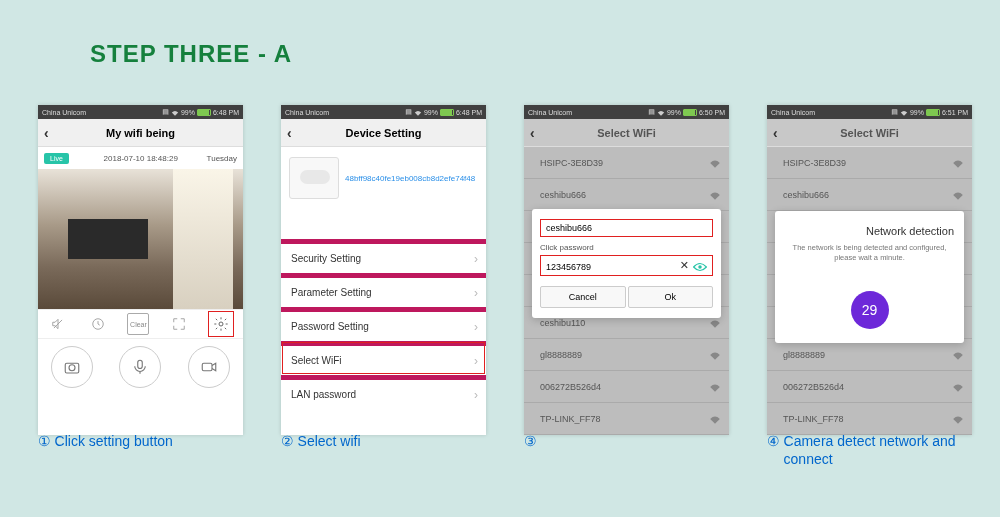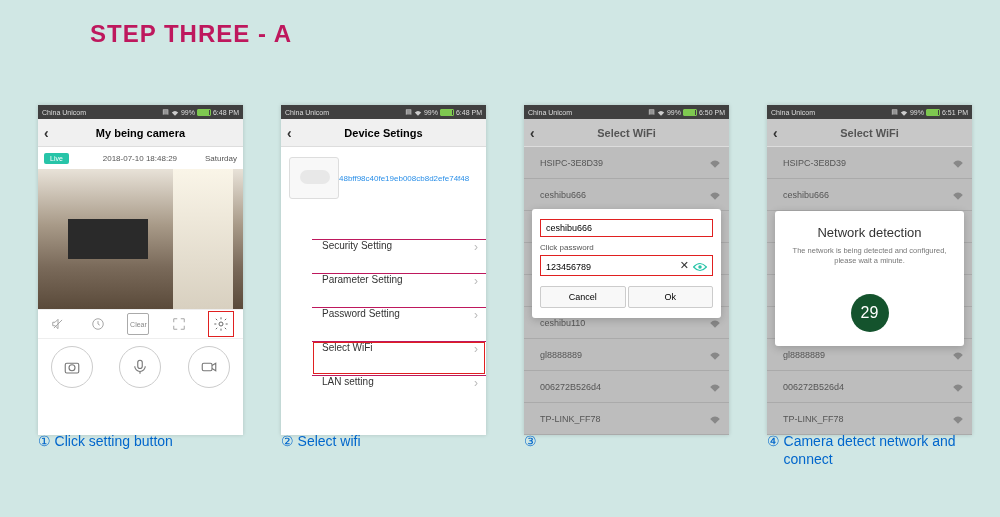--- a/index.html
+++ b/index.html
@@ -7,22 +7,22 @@
     width: 1000px;
     height: 517px;
     background: #d0e7e4;
     font-family: Arial, sans-serif;
     position: relative;
     overflow: hidden;
   }
   .page-title {
     position: absolute;
     left: 90px;
-    top: 20px;
-    color: #be185d;
+    top: 40px;
+    color: #15803d;
     font-size: 24px;
     font-weight: bold;
     letter-spacing: 1px;
   }
   .phones {
     position: absolute;
     top: 105px;
     left: 38px;
     display: flex;
     gap: 38px;
@@ -141,20 +141,21 @@
     display: flex; align-items: center; justify-content: center;
     color: #666;
   }
 
   
   .device-id-row {
     height: 62px;
     display: flex;
     align-items: center;
     padding: 16px 8px;
+    gap: 6px;
   }
   .cam-thumb {
     width: 50px; height: 42px;
     border: 1px solid #ddd;
     border-radius: 3px;
     background: #f8f8f8;
     position: relative;
   }
   .cam-thumb::before {
     content: "";
@@ -165,28 +166,27 @@
     border-radius: 7px;
   }
   .device-id {
     color: #2a8fe8;
     font-size: 8px;
     word-break: break-all;
   }
   .settings-list { }
   .setting-row {
     height: 34px;
-    border-top: 1px solid #be185d;
-    display: flex;
-    align-items: flex-start;
+    border-top: 5px solid #be185d;
+    display: flex;
+    align-items: center;
     padding: 0 10px;
     font-size: 10px;
     color: #333;
     position: relative;
-    margin-left: 31px;
   }
   .setting-row .chev {
     position: absolute;
     right: 8px;
     color: #bbb;
     font-size: 12px;
   }
   .setting-row.highlighted {
     outline: 1.5px solid #e02020;
     outline-offset: -2px;
@@ -249,31 +249,31 @@
     border-radius: 2px;
     padding: 5px 0;
     font-size: 9px;
     background: #f8f8f8;
   }
   .overlay.detect {
     top: 64px;
     text-align: center;
     padding: 14px 10px;
   }
-  .detect-title { font-size: 13px; margin-bottom: 6px; color: #333; }
+  .detect-title { font-size: 11px; margin-bottom: 6px; color: #333; text-align: right; }
   .detect-msg { font-size: 7.5px; color: #777; margin-bottom: 28px; line-height: 1.3; }
   .countdown {
     width: 38px; height: 38px;
     border-radius: 50%;
-    background: #14532d;
+    background: #6d28d9;
     color: #fff;
     display: flex;
     align-items: center;
     justify-content: center;
-    font-size: 16px;
+    font-size: 14px;
     margin: 0 auto;
   }
 
   .captions {
     position: absolute;
     top: 432px;
     left: 38px;
     display: flex;
     gap: 38px;
   }
@@ -308,26 +308,26 @@
               <path d="M5 8 L1 4 Q5 0 9 4 Z" fill="#ccc"></path>
             </svg>
         </span>
         <span>99%</span>
         <span class="batt"></span>
         <span>6:48 PM</span>
       </span>
     </div>
     <div class="header-bar">
       <span class="back">‹</span>
-      <span>My being camera</span>
+      <span>My wifi being</span>
     </div>
     <div class="s1-meta">
       <span class="live-badge">Live</span>
       <span class="grow">2018-07-10 18:48:29</span>
-      <span>Saturday</span>
+      <span>Tuesday</span>
     </div>
     <div class="cam-feed"></div>
     <div class="toolbar">
       <span class="ticon">
         <svg width="14" height="14" viewBox="0 0 24 24">
             <path d="M3 9v6h4l5 5V4L7 9H3z M19 5l-14 14" fill="none" stroke="#999" stroke-width="1.5"></path>
           </svg>
       </span>
       <span class="ticon">
         <svg width="14" height="14" viewBox="0 0 24 24">
@@ -381,21 +381,21 @@
               <path d="M5 8 L1 4 Q5 0 9 4 Z" fill="#ccc"></path>
             </svg>
           </span>
         <span>99%</span>
         <span class="batt"></span>
         <span>6:48 PM</span>
       </span>
     </div>
     <div class="header-bar">
       <span class="back">‹</span>
-      <span>Device Setings</span>
+      <span>Device Setting</span>
     </div>
     <div class="device-id-row">
       <div class="cam-thumb"></div>
       <div class="device-id">48bff98c40fe19eb008cb8d2efe74f48</div>
     </div>
     <div style="height:30px"></div>
     <div class="settings-list">
       <div class="setting-row">
         <span>Security Setting</span>
         <span class="chev">›</span>
@@ -406,21 +406,21 @@
       </div>
       <div class="setting-row">
         <span>Password Setting</span>
         <span class="chev">›</span>
       </div>
       <div class="setting-row highlighted">
         <span>Select WiFi</span>
         <span class="chev">›</span>
       </div>
       <div class="setting-row">
-        <span>LAN setting</span>
+        <span>LAN password</span>
         <span class="chev">›</span>
       </div>
     </div>
   </div>
 
   <div class="phone" style="background:#bdbdbd">
     <div class="status-bar">
       <span class="carrier">China Unicom</span>
       <span class="spacer"></span>
       <span class="icons">

